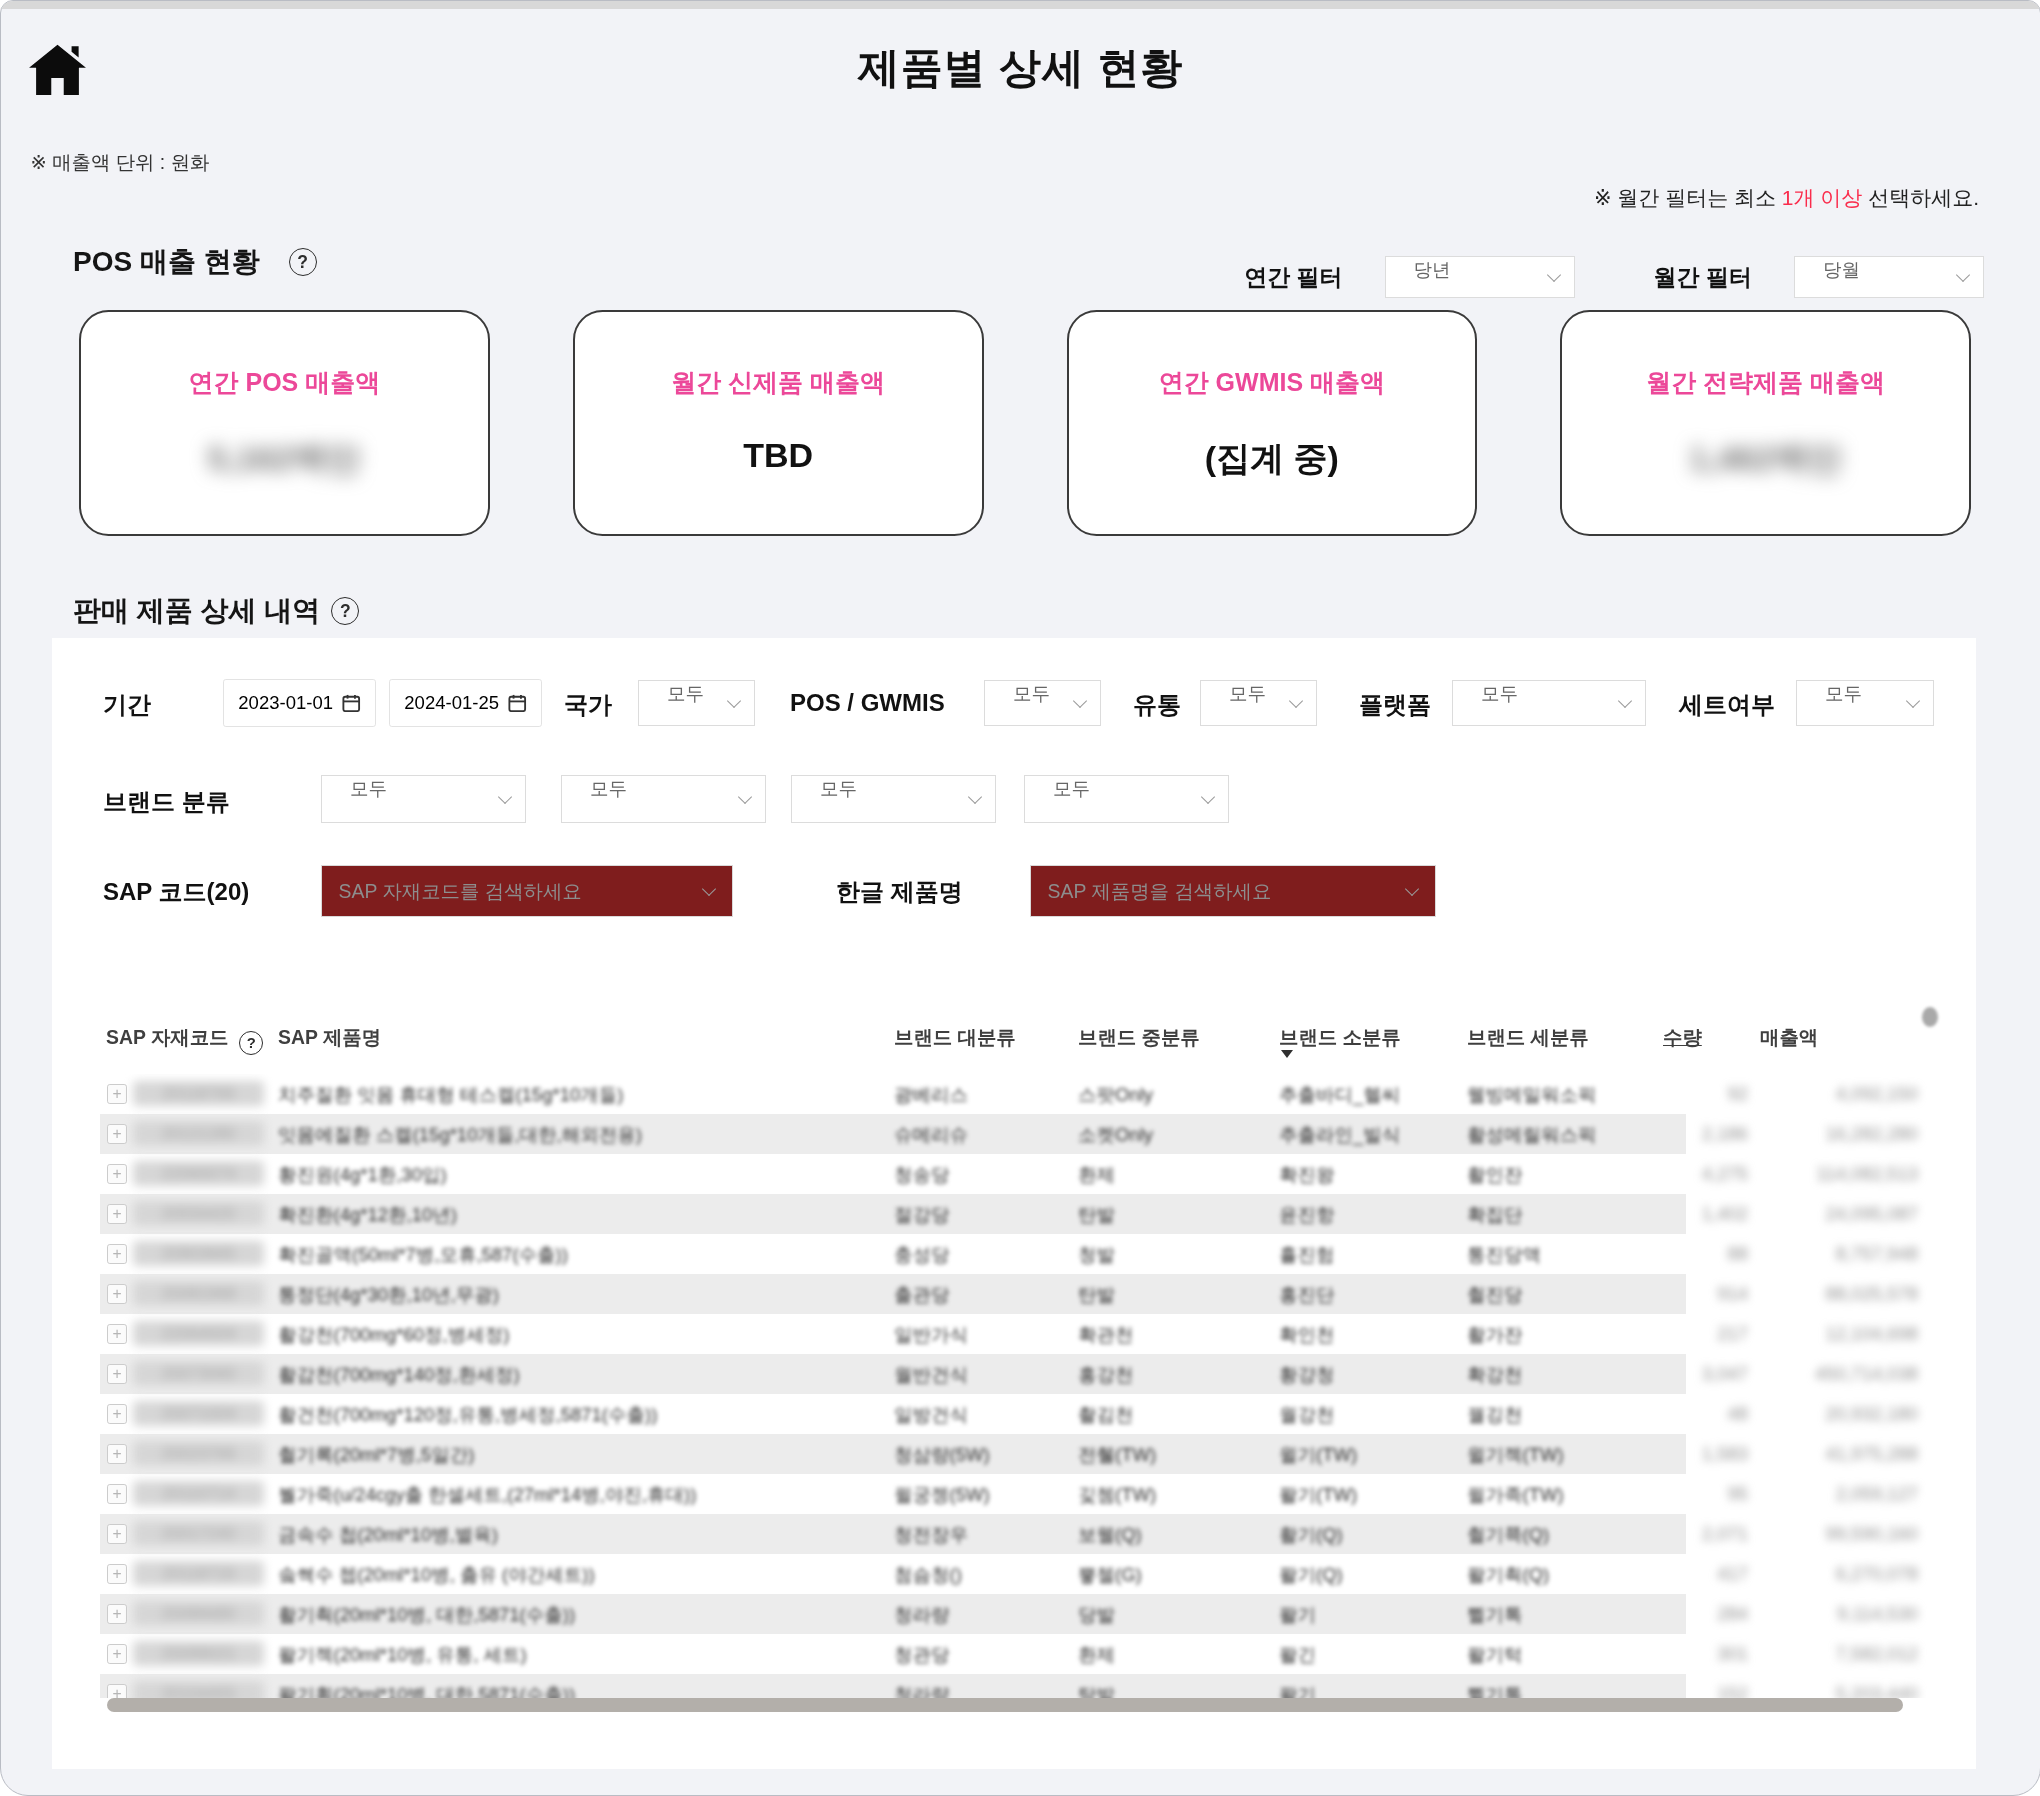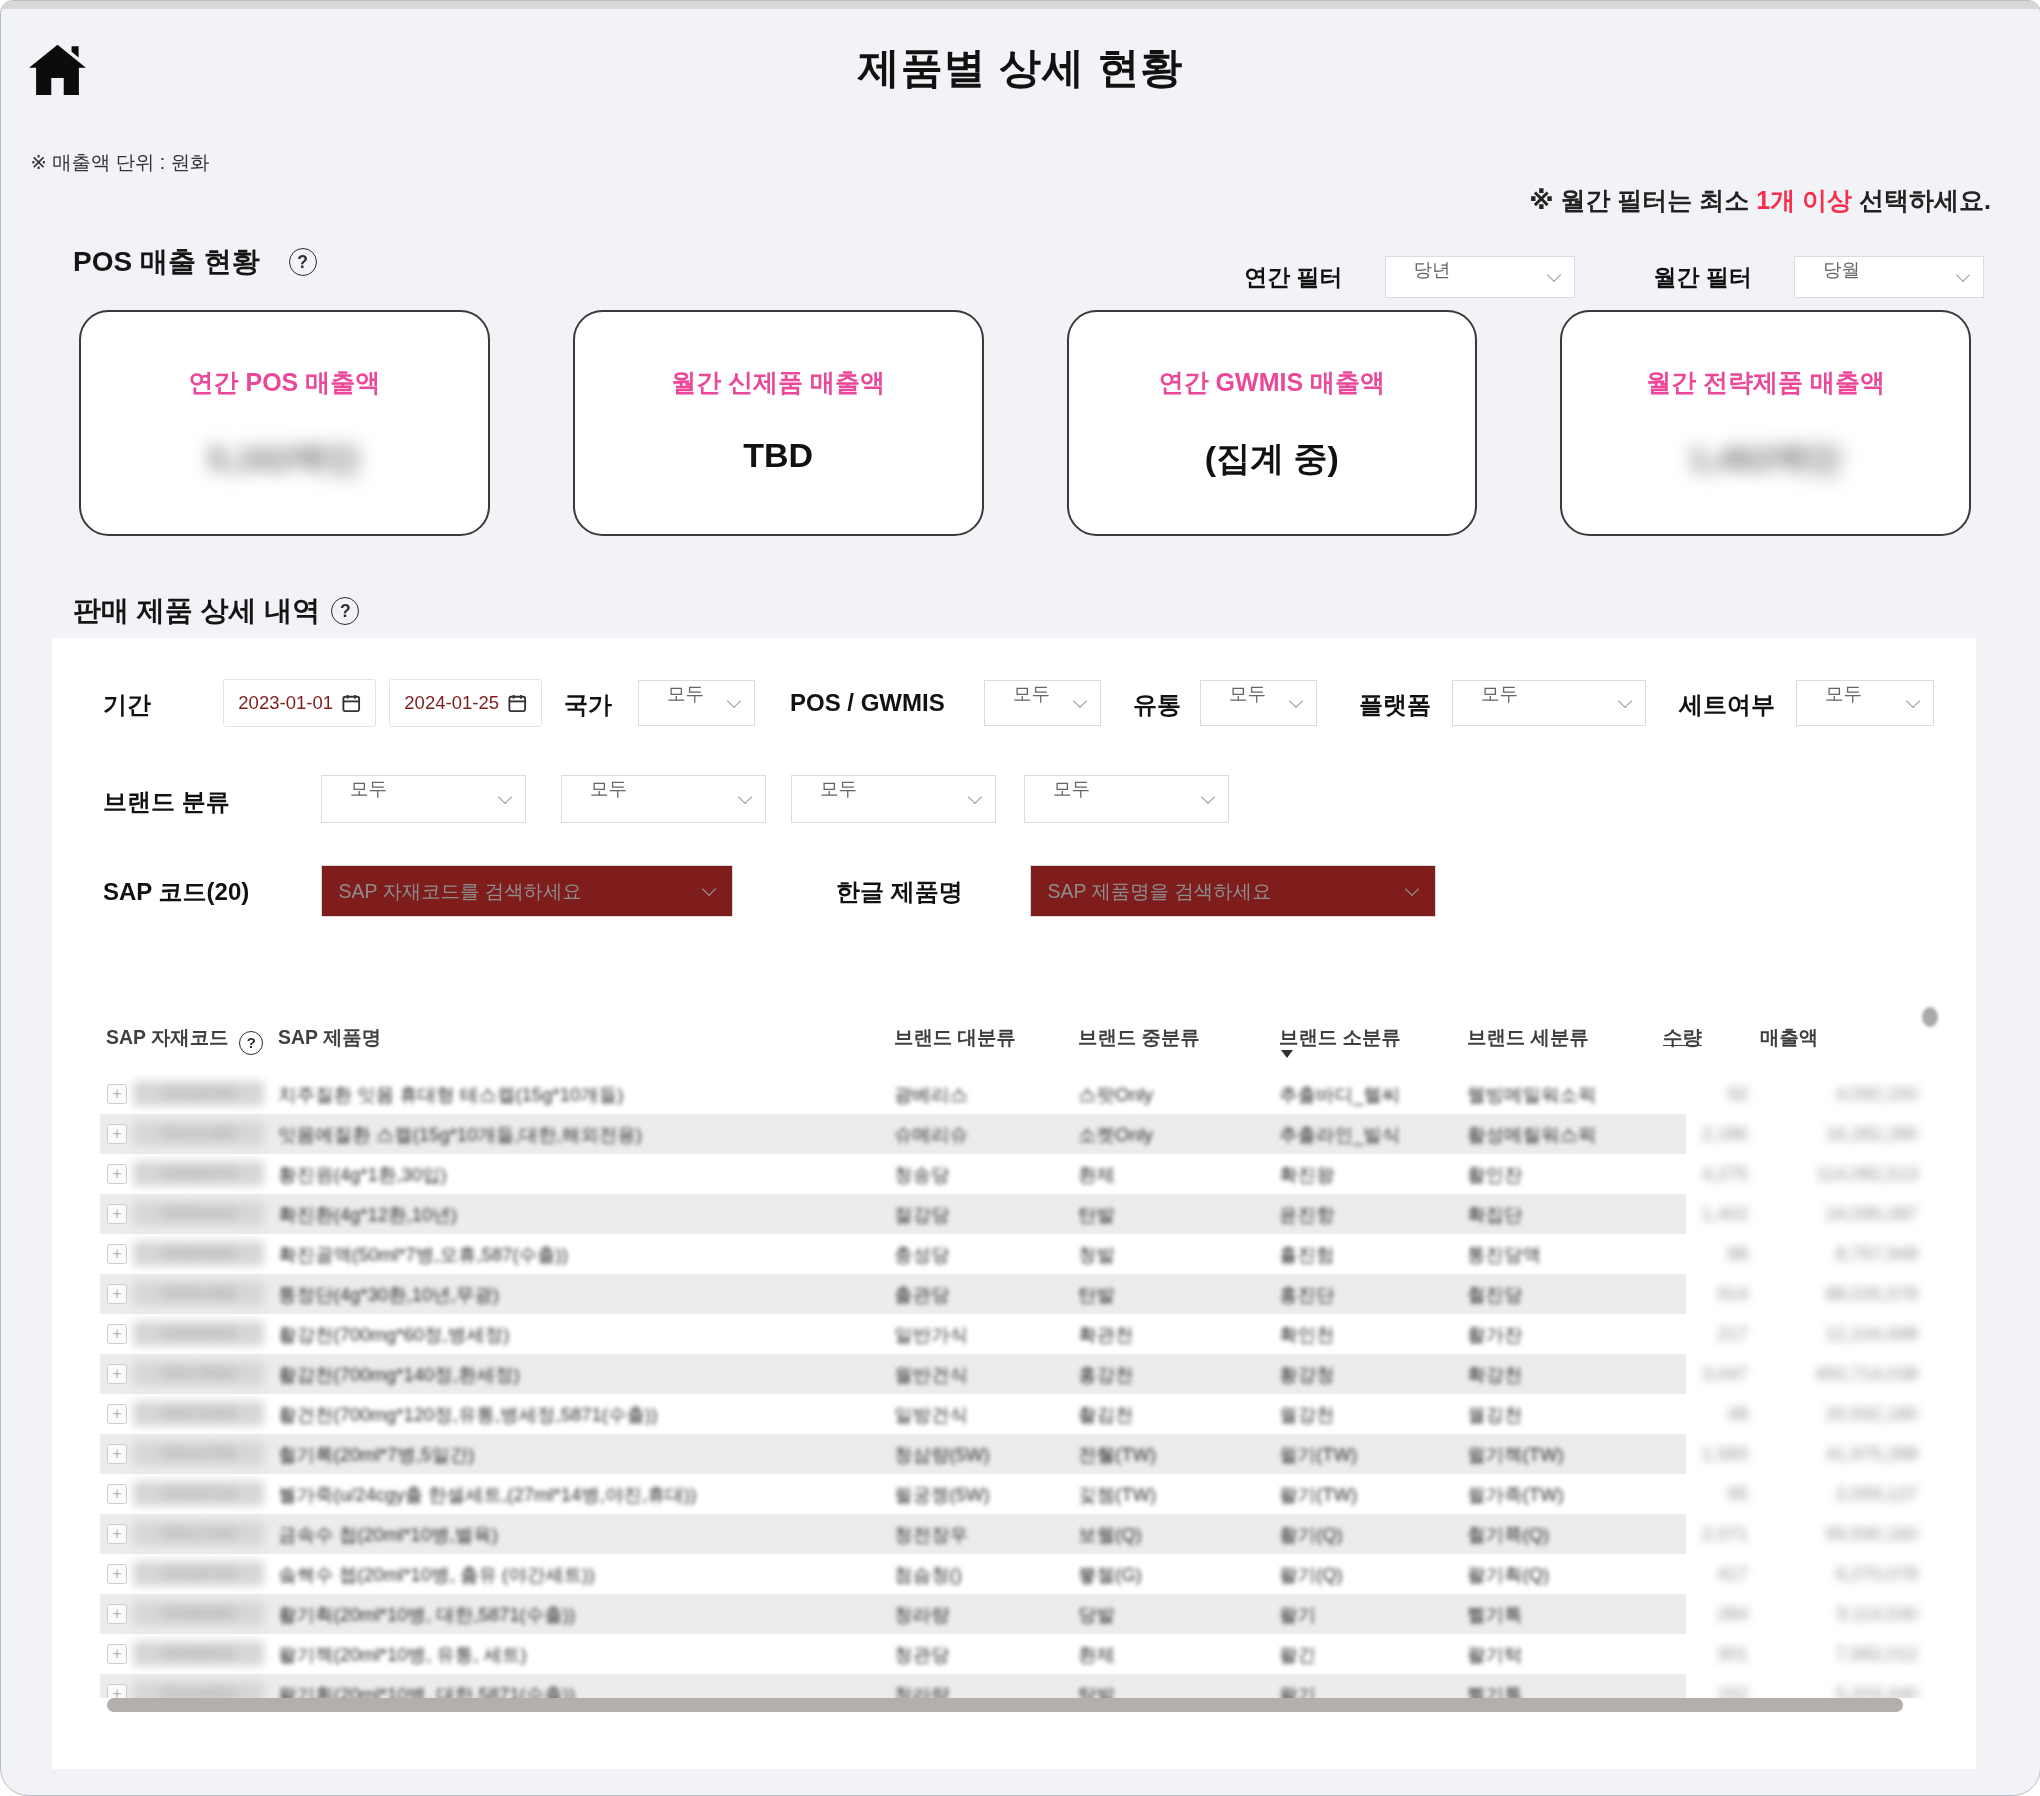--- a/index.html
+++ b/index.html
@@ -8,21 +8,21 @@
 
   .window { position:relative; width:2041px; height:1796px; background:#f2f3f7;
             border:1.8px solid #b9bcc4; border-radius:13px 13px 28px 28px; overflow:hidden; }
   .top-band { position:absolute; top:0; left:0; right:0; height:8.3px; background:#d8d8d8; }
 
   
   .home { position:absolute; left:24px; top:37px; width:65px; height:65px; cursor:pointer; }
   .page-title { position:absolute; top:39px; left:0; width:100%; text-align:center;
                 font-size:42px; font-weight:bold; color:#111; letter-spacing:0.9px; }
   .unit-note { position:absolute; left:29.5px; top:148px; font-size:19.4px; color:#333; }
-  .filter-note { position:absolute; right:49px; top:183px; font-size:25px; font-weight:bold; color:#222; }
+  .filter-note { position:absolute; right:61px; top:183px; font-size:21px; font-weight:normal; color:#222; }
   .filter-note .hl { color:#fa2c4c; }
 
   
   .top-filters { position:absolute; top:255px; right:56px; display:flex; align-items:center; }
   .tf-label { font-size:23px; font-weight:bold; color:#111; margin-right:42px; }
   .tf-gap { width:79px; }
   .select { position:relative; background:#fff; border:0.9px solid #dcdcdc; display:flex;
             align-items:flex-start; padding:0 28px; color:#666; font-size:18.5px; cursor:pointer; }
   .select .chev { position:absolute; right:14.8px; top:50%; width:10px; height:10px;
                   border-right:1.8px solid #9a9a9a; border-bottom:1.8px solid #9a9a9a;
@@ -41,21 +41,21 @@
           text-align:center; }
   .card-title { margin-top:54px; font-size:25px; font-weight:bold; color:#ec4899; }
   .card-value { margin-top:37px; font-size:34px; font-weight:bold; color:#111; }
   .blur-heavy { color:#6e6e6e; filter:blur(9.2px); }
 
   
   .panel { position:absolute; left:51px; top:637px; width:1924px; height:1131px; background:#fff; }
   .flabel { position:absolute; font-size:24px; font-weight:bold; color:#111; }
   .dateinput { position:absolute; height:48px; width:153px; background:#fff; border:0.9px solid #e3e3e3;
                border-radius:2.8px; display:flex; align-items:center; justify-content:center; gap:9.2px;
-               font-size:18.5px; color:#7f1d1d; cursor:pointer; }
+               font-size:18.5px; color:#000000; cursor:pointer; }
   .sel-sm { position:absolute; width:117px; height:46px; }
   .sel-md { position:absolute; width:194px; height:46px; }
   .sel-brand { position:absolute; width:205px; height:48px; top:137px; }
   .searchbox { position:absolute; top:227px; height:52px; background:#7f1d1d; border:0.9px solid #d9d9d9;
                display:flex; align-items:center; padding:0 16.6px; font-size:19.4px; color:#8d8d8d; cursor:pointer; }
   .searchbox .chev { position:absolute; right:18.5px; top:50%; width:10px; height:10px;
                      border-right:1.8px solid #9a9a9a; border-bottom:1.8px solid #9a9a9a;
                      transform:translateY(-70%) rotate(45deg); }
 
   

